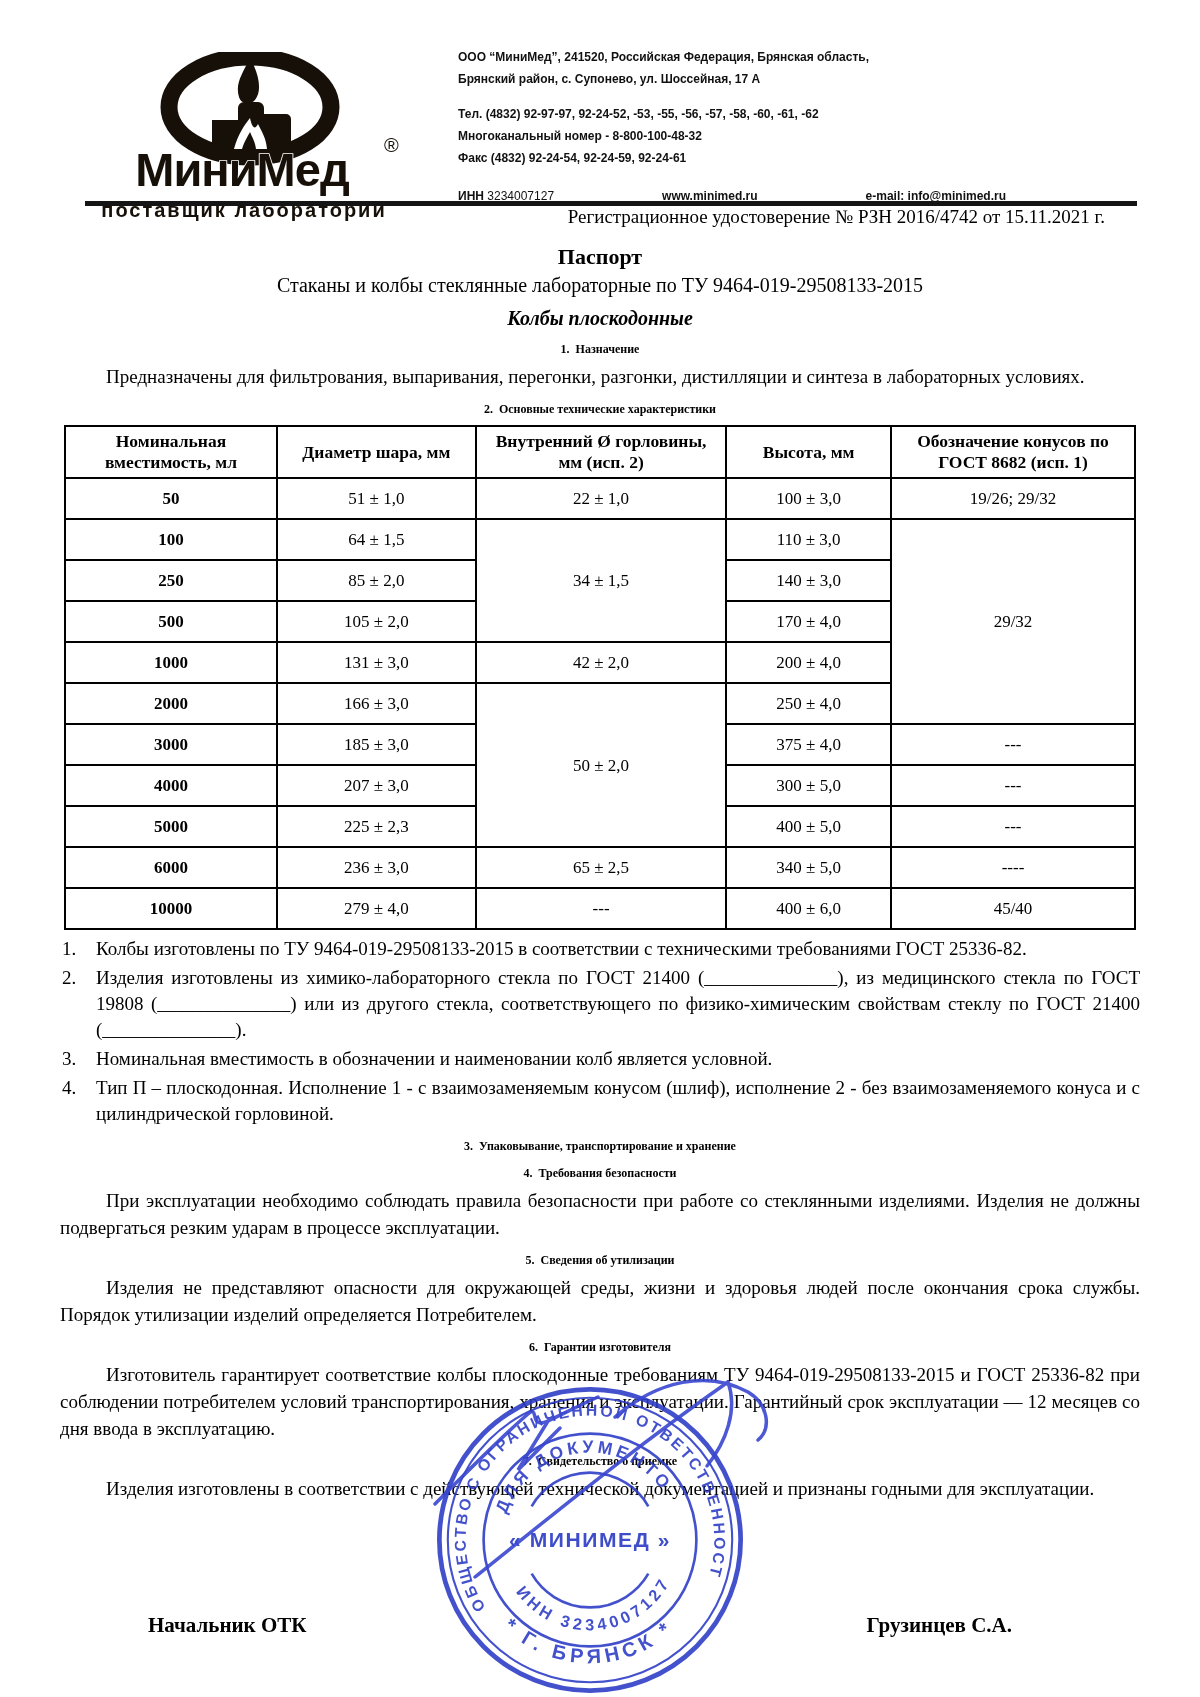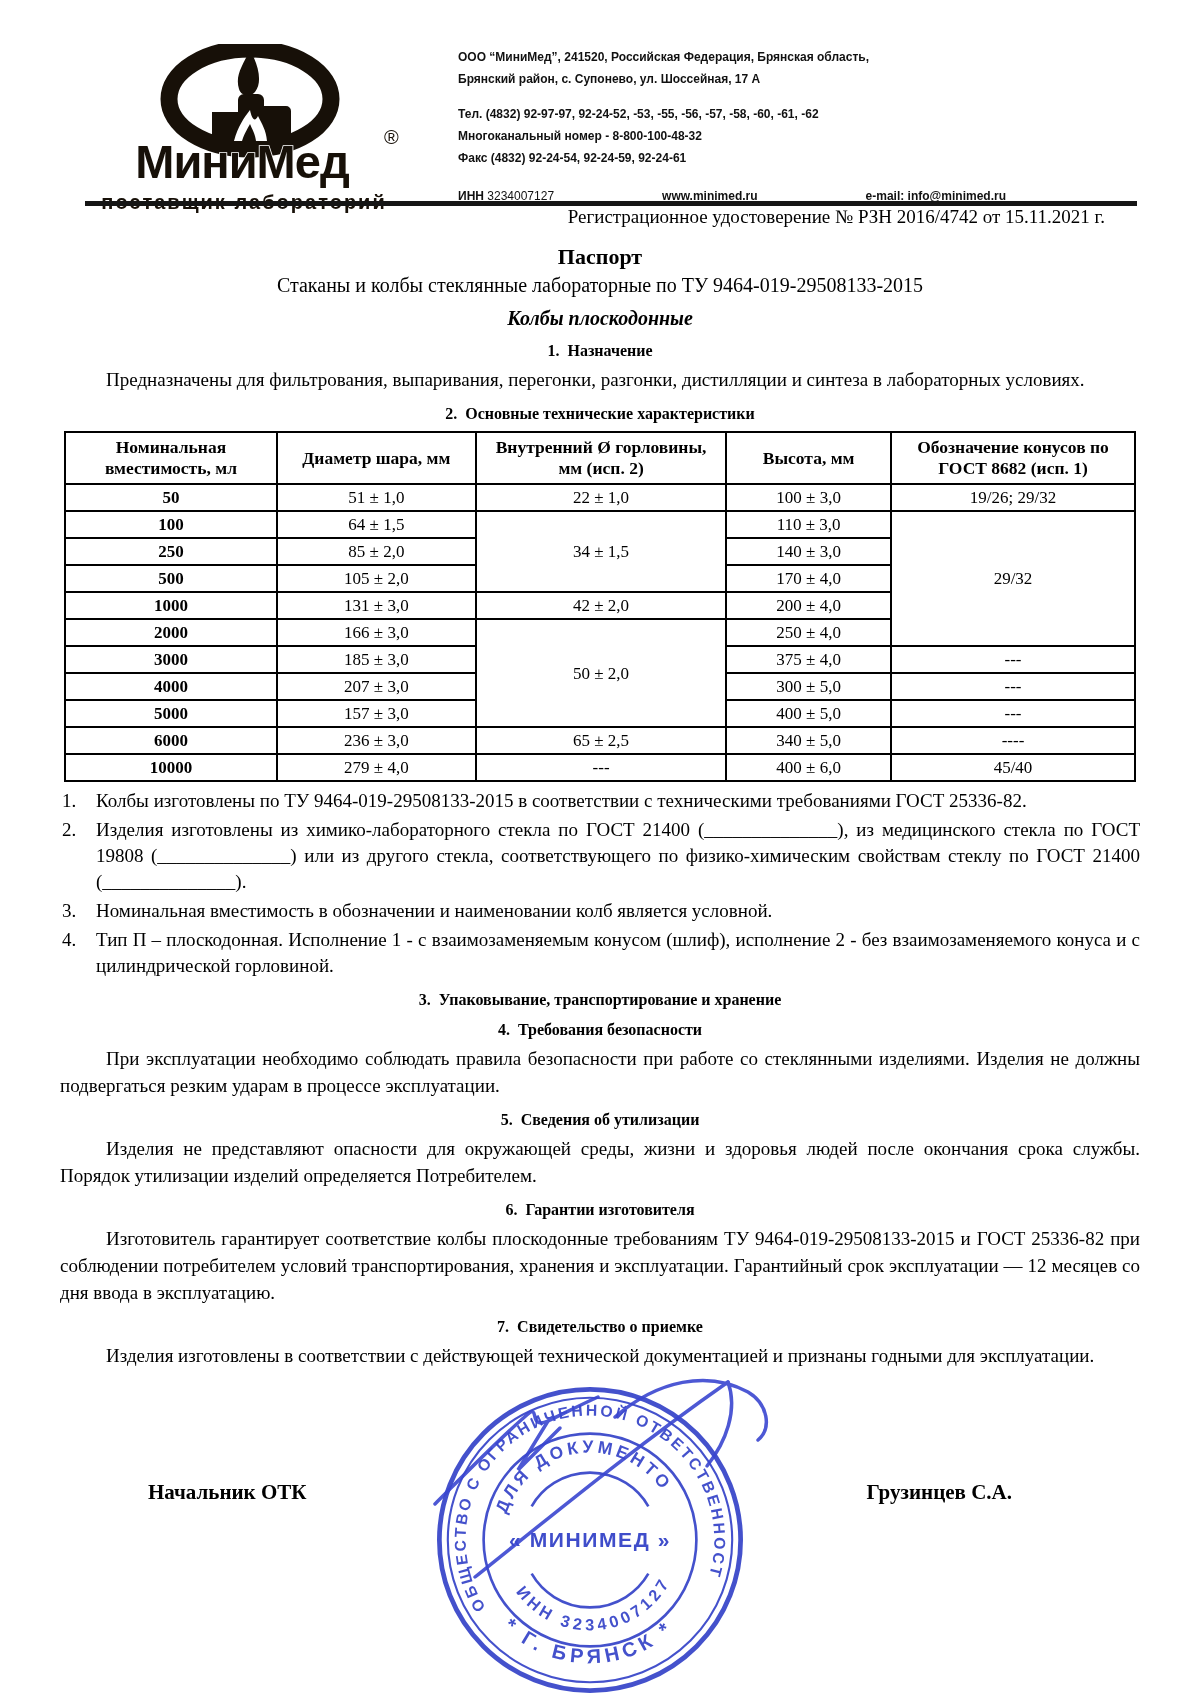--- a/index.html
+++ b/index.html
@@ -3,44 +3,44 @@
 <meta charset="utf-8">
 <style>
   html,body{margin:0;padding:0;background:#888;}
   .page{
     position:relative;width:1200px;height:1697px;margin:0 auto;
     background:#fff;color:#000;overflow:hidden;
     font-family:"Liberation Serif", serif;
   }
   
   .header{position:absolute;top:30px;left:0;width:1200px;height:175px;}
-  .logo{position:absolute;left:92px;top:14px;width:316px;height:172px;}
+  .logo{position:absolute;left:92px;top:22px;width:316px;height:172px;}
   .contact{
     position:absolute;left:458px;top:16px;width:580px;
     font-family:"Liberation Sans", sans-serif;font-weight:bold;
     font-size:12px;line-height:22px;color:#111;
   }
   .contact .grp{margin-bottom:13px;}
   .inn-row{display:flex;justify-content:space-between;width:548px;margin-top:16px;}
   .inn-row .val{font-weight:normal;}
   .rule{position:absolute;left:85px;top:201px;width:1052px;height:5px;background:#151515;}
   .reg-line{position:absolute;top:206px;left:0;width:1105px;text-align:right;font-size:19px;}
   
   .content{position:absolute;top:236px;left:60px;width:1080px;font-size:19px;}
   .t-center{text-align:center;}
   .h-pass{font-size:22px;font-weight:bold;margin:8px 0 4px 0;}
   .h-sub{font-size:20px;font-weight:normal;margin:2px 0 10px 0;}
   .h-prod{font-size:20px;font-weight:bold;font-style:italic;margin:10px 0;}
-  .h-sec{font-size:16px;font-weight:bold;margin:12px 0 6px 0;}
+  .h-sec{font-size:12px;font-weight:bold;margin:12px 0 6px 0;}
   .para{text-align:justify;text-indent:46px;line-height:27px;margin:0;}
   
   table.spec{border-collapse:collapse;width:1072px;margin:8px 0 6px 4px;}
   .spec th,.spec td{border:2px solid #000;text-align:center;vertical-align:middle;}
   .spec th{font-size:17.5px;font-weight:bold;padding:4px 6px;line-height:21px;}
-  .spec td{font-size:17px;padding:1px 4px;height:23px;line-height:21px;border-radius:12px;}
+  .spec td{font-size:17px;padding:8px 4px;height:23px;line-height:21px;border-radius:12px;}
   .spec td.cap{font-weight:bold;}
   .spec col.c1{width:19.8%;} .spec col.c2{width:18.6%;} .spec col.c3{width:23.4%;}
   .spec col.c4{width:15.4%;} .spec col.c5{width:22.8%;}
   
   .note{position:relative;padding-left:36px;text-align:justify;line-height:26px;margin:3px 0;}
   .note .num{position:absolute;left:2px;top:0;}
   
   .sig-row{display:flex;justify-content:space-between;margin:111px 128px 0 88px;
            font-size:21px;font-weight:bold;}
   .stamp-wrap{position:absolute;left:432px;top:1382px;width:316px;height:316px;}
@@ -164,21 +164,21 @@
           <td>---</td>
         </tr>
         <tr>
           <td class="cap">4000</td>
           <td>207 ± 3,0</td>
           <td>300 ± 5,0</td>
           <td>---</td>
         </tr>
         <tr>
           <td class="cap">5000</td>
-          <td>157 ± 3,0</td>
+          <td>225 ± 2,3</td>
           <td>400 ± 5,0</td>
           <td>---</td>
         </tr>
         <tr>
           <td class="cap">6000</td>
           <td>236 ± 3,0</td>
           <td>65 ± 2,5</td>
           <td>340 ± 5,0</td>
           <td>----</td>
         </tr>

